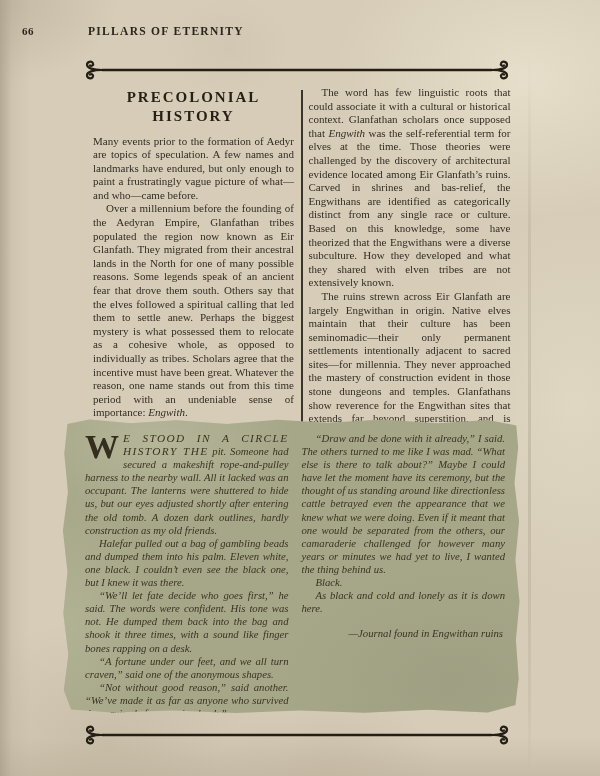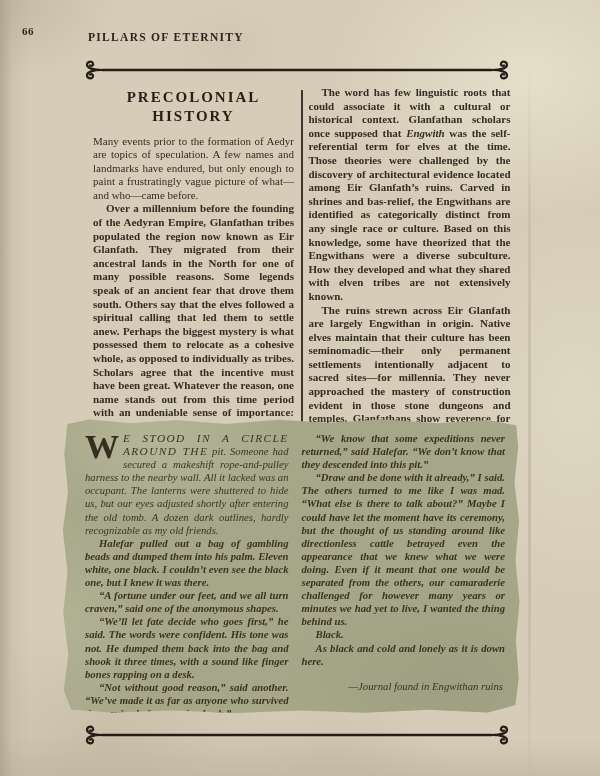--- a/index.html
+++ b/index.html
@@ -12,35 +12,35 @@
       radial-gradient(ellipse 300px 220px at 88% 10%, rgba(235,227,207,0.8), transparent 65%),
       radial-gradient(ellipse 220px 320px at 96% 52%, rgba(228,220,200,0.7), transparent 60%),
       radial-gradient(ellipse 260px 180px at 18% 96%, rgba(186,176,152,0.5), transparent 70%),
       radial-gradient(ellipse 160px 110px at 55% 99%, rgba(190,178,155,0.45), transparent 70%),
       radial-gradient(ellipse 90px 70px at 38% 6%, rgba(200,190,168,0.4), transparent 70%),
       linear-gradient(90deg, rgba(150,140,118,0.55) 0%, rgba(180,170,148,0.25) 2%, rgba(180,170,148,0) 5%),
       linear-gradient(0deg, rgba(170,158,135,0.35) 0%, rgba(170,158,135,0) 5%);
   }
   .running-head{position:absolute;top:25px;left:0;width:100%;color:#2b251b;}
   .pageno{position:absolute;left:22px;top:0;font-size:11px;font-weight:bold;letter-spacing:0.5px;}
-  .booktitle{position:absolute;left:88px;top:6px;font-size:11.5px;font-weight:bold;letter-spacing:1.3px;}
+  .booktitle{position:absolute;left:88px;top:0;font-size:11.5px;font-weight:bold;letter-spacing:1.3px;}
   .rule{position:absolute;left:82px;width:430px;height:26px;}
   .rule-top{top:57px;}
   .rule-bottom{top:722px;}
   .rule svg{display:block;}
   .columns{position:absolute;left:93px;top:86px;width:420px;display:flex;color:#332d23;}
   .col-left{width:201px;}
   .col-right{width:202px;}
   .coldiv{width:1.5px;background:#3a342a;margin:4px 6px 8px 7px;}
   h2.section-heading{
     margin:2px 0 9px 0;text-align:center;font-size:15px;font-weight:700;
     letter-spacing:2px;line-height:1.25;color:#261f15;
   }
   .para{margin:0;font-size:11px;line-height:13.6px;text-align:justify;}
-  .para.indent{text-indent:13px;font-weight:bold;}
+  .para.indent{text-indent:13px;}
   .para em{font-style:italic;}
   .journal{
     position:absolute;left:62px;top:418px;width:458px;height:296px;
     background-color:#a6a789;
     background-image:
       radial-gradient(ellipse 200px 120px at 20% 8%, rgba(196,197,168,0.5), transparent 70%),
       radial-gradient(ellipse 240px 160px at 85% 90%, rgba(150,151,122,0.45), transparent 70%),
       radial-gradient(ellipse 120px 200px at 2% 70%, rgba(188,188,158,0.5), transparent 70%);
     clip-path:polygon(1.2% 2%, 6% 0.5%, 15% 1.8%, 25% 0.8%, 36% 2%, 47% 0.6%, 58% 1.6%, 70% 0.5%, 82% 1.8%, 93% 0.7%, 99.2% 2.5%, 99.6% 10%, 98.8% 22%, 99.8% 35%, 99% 48%, 99.9% 62%, 99.1% 75%, 99.7% 88%, 99% 97%, 93% 99.5%, 80% 98.6%, 66% 99.6%, 52% 98.8%, 38% 99.7%, 24% 98.8%, 11% 99.5%, 2% 98.5%, 0.4% 92%, 1.4% 80%, 0.3% 66%, 1.2% 52%, 0.2% 38%, 1.3% 25%, 0.5% 12%);
     box-sizing:border-box;padding:14px 15px 0 23px;
@@ -99,33 +99,32 @@
       <div>
           <p class="para indent"><span>The word has few linguistic roots that could associate it with a cultural or historical context. Glanfathan scholars once supposed that </span><em>Engwith</em><span> was the self-referential term for elves at the time. Those theories were challenged by the discovery of architectural evidence located among Eir Glanfath’s ruins. Carved in shrines and bas-relief, the Engwithans are identified as categorically distinct from any single race or culture. Based on this knowledge, some have theorized that the Engwithans were a diverse subculture. How they developed and what they shared with elven tribes are not extensively known.</span></p>
           <p class="para indent"><span>The ruins strewn across Eir Glanfath are largely Engwithan in origin. Native elves maintain that their culture has been seminomadic—their only permanent settlements intentionally adjacent to sacred sites—for millennia. They never approached the mastery of construction evident in those stone dungeons and temples. Glanfathans show reverence for the Engwithan sites that extends far beyond superstition, and is intrinsically tied to their elvish sense of self</span></p>
         </div>
     </div>
   </div>
 
   <div class="journal">
     <div class="jcol">
       <p class="jp">
-        <span class="dropcap">W</span><span class="leadcaps">E STOOD IN A CIRCLE AROUND THE</span><span> pit. Someone had secured a makeshift rope-and-pulley harness to the nearby wall. All it lacked was an occupant. The lanterns were shuttered to hide us, but our eyes adjusted shortly after entering the old tomb. A dozen dark outlines, hardly recognizable as my old friends.</span>
+        <span class="dropcap">W</span><span class="leadcaps">E STOOD IN A CIRCLE HISTORY THE</span><span> pit. Someone had secured a makeshift rope-and-pulley harness to the nearby wall. All it lacked was an occupant. The lanterns were shuttered to hide us, but our eyes adjusted shortly after entering the old tomb. A dozen dark outlines, hardly construction as my old friends.</span>
       </p>
       <div>
           <p class="para indent"><span>Halefar pulled out a bag of gambling beads and dumped them into his palm. Eleven white, one black. I couldn’t even see the black one, but I knew it was there.</span></p>
+          <p class="para indent"><span>“We’ll let fate decide who goes first,” he said. The words were confident. His tone was not. He dumped them back into the bag and shook it three times, with a sound like finger bones rapping on a desk.</span></p>
           <p class="para indent"><span>“A fortune under our feet, and we all turn craven,” said one of the anonymous shapes.</span></p>
-          <p class="para indent"><span>“We’ll let fate decide who goes first,” he said. The words were confident. His tone was not. He dumped them back into the bag and shook it three times, with a sound like finger bones rapping on a desk.</span></p>
           <p class="para indent"><span>“Not without good reason,” said another. “We’ve made it as far as anyone who survived these ruins before turning back.”</span></p>
           <p class="para indent"><span>Turning back. The idea should never have been uttered, but now it echoed down the lightless hall.</span></p>
         </div>
     </div>
     <div class="jcol">
       <div>
-          <p class="para indent"><span>“We know that some expeditions never returned,” said Halefar. “We don’t know that they descended into this pit.”</span></p>
           <p class="para indent"><span>“Draw and be done with it already,” I said. The others turned to me like I was mad. “What else is there to talk about?” Maybe I could have let the moment have its ceremony, but the thought of us standing around like directionless cattle betrayed even the appearance that we knew what we were doing. Even if it meant that one would be separated from the others, our camaraderie challenged for however many years or minutes we had yet to live, I wanted the thing behind us.</span></p>
           <p class="para indent"><span>Black.</span></p>
           <p class="para indent"><span>As black and cold and lonely as it is down here.</span></p>
         </div>
       <p class="attribution">—Journal found in Engwithan ruins</p>
     </div>
   </div>
 
   <div class="rule rule-bottom">
     <svg width="430" height="26" viewBox="0 0 430 26">

